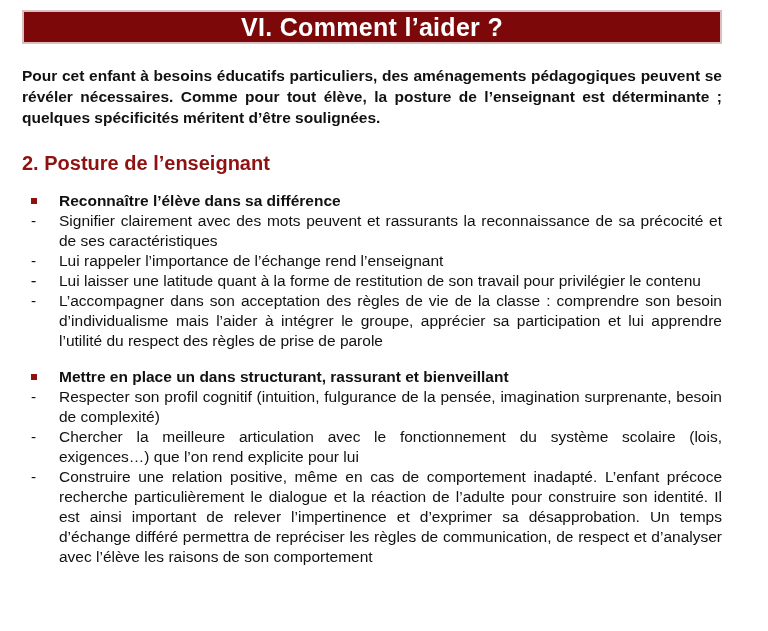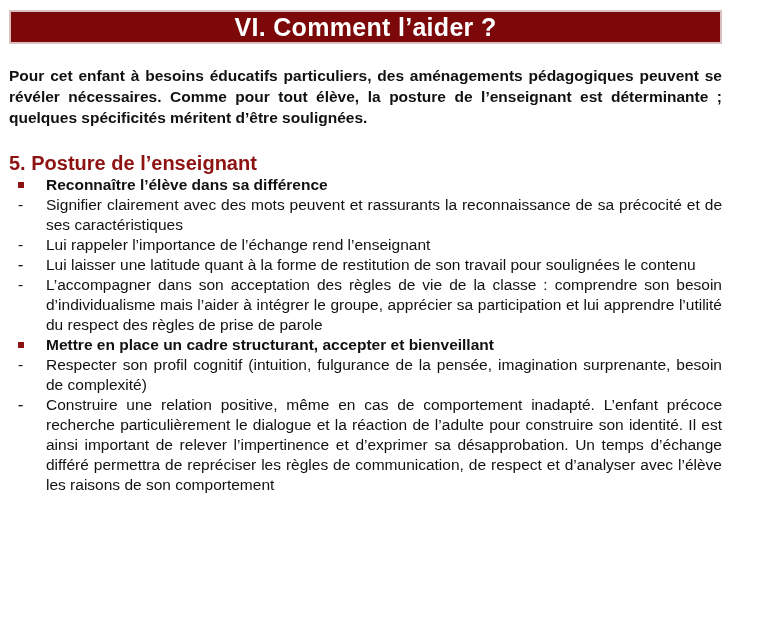--- a/index.html
+++ b/index.html
@@ -9,21 +9,21 @@
     --text:#111111;
   }
   html,body{margin:0;padding:0;background:#ffffff;}
   .page{
     position:relative;
     width:768px;height:631px;
     box-sizing:border-box;
     background:#ffffff;
     font-family:"Liberation Sans","DejaVu Sans",sans-serif;
     color:var(--text);
-    padding:10px 46px 0 9px;
+    padding:10px 46px 0 22px;
     overflow:hidden;
   }
   .banner{
     height:34px;
     box-sizing:border-box;
     background:var(--banner-bg);
     border:2px solid var(--banner-border);
     display:flex;align-items:center;justify-content:center;
   }
   .banner-title{
@@ -40,21 +40,21 @@
     line-height:21px;
     text-align:justify;
   }
   .heading{
     margin:24px 0 0 0;
     font-size:20px;
     line-height:23px;
     font-weight:bold;
     color:var(--accent-red);
   }
-  .group{}
+  .group{margin-top:16px;}
   .row{
     position:relative;
     padding-left:37px;
     font-size:15.5px;
     line-height:20px;
     text-align:justify;
   }
   .row.header-row{font-weight:bold;text-align:left;}
   .dash-marker{
     position:absolute;left:9px;top:0;
@@ -70,32 +70,32 @@
 <body>
 
 <div class="page">
 
   <div class="banner">
     <span class="banner-title">VI. Comment l’aider ?</span>
   </div>
 
   <p class="intro">Pour cet enfant à besoins éducatifs particuliers, des aménagements pédagogiques peuvent se révéler nécessaires. Comme pour tout élève, la posture de l’enseignant est déterminante ; quelques spécificités méritent d’être soulignées.</p>
 
-  <h2 class="heading">5. Posture de l’enseignant</h2>
+  <h2 class="heading">2. Posture de l’enseignant</h2>
 
   <div id="groups">
       <div class="group">
         <div class="row header-row"><span class="square-bullet"></span><span>Reconnaître l’élève dans sa différence</span></div>
         <div class="row"><span class="dash-marker">-</span><span>Signifier clairement avec des mots peuvent et rassurants la reconnaissance de sa précocité et de ses caractéristiques</span></div>
         <div class="row"><span class="dash-marker">-</span><span>Lui rappeler l’importance de l’échange rend l’enseignant</span></div>
         <div class="row"><span class="dash-marker">-</span></div>
-        <div class="row"><span class="dash-marker">-</span><span>Lui laisser une latitude quant à la forme de restitution de son travail pour soulignées le contenu</span></div>
+        <div class="row"><span class="dash-marker">-</span><span>Lui laisser une latitude quant à la forme de restitution de son travail pour privilégier le contenu</span></div>
         <div class="row"><span class="dash-marker">-</span><span>L’accompagner dans son acceptation des règles de vie de la classe : comprendre son besoin d’individualisme mais l’aider à intégrer le groupe, apprécier sa participation et lui apprendre  l’utilité du respect des règles de prise de parole</span></div>
       </div>
       <div class="group">
-        <div class="row header-row"><span class="square-bullet"></span><span>Mettre en place un cadre structurant, accepter et bienveillant</span></div>
+        <div class="row header-row"><span class="square-bullet"></span><span>Mettre en place un dans structurant, rassurant et bienveillant</span></div>
         <div class="row"><span class="dash-marker">-</span><span>Respecter son profil cognitif (intuition, fulgurance de la pensée, imagination surprenante, besoin de complexité)</span></div>
-        <div class="row"><span class="dash-marker">-</span></div>
+        <div class="row"><span class="dash-marker">-</span><span>Chercher la meilleure articulation avec le fonctionnement du système scolaire (lois, exigences…) que l’on rend explicite pour lui</span></div>
         <div class="row"><span class="dash-marker">-</span><span>Construire une relation positive, même en cas de comportement inadapté. L’enfant précoce recherche particulièrement le dialogue et la réaction de l’adulte pour construire son identité. Il est ainsi important de relever l’impertinence et d’exprimer sa désapprobation. Un temps d’échange différé permettra de repréciser les règles de communication, de respect  et d’analyser avec l’élève les raisons de son comportement</span></div>
       </div>
     </div>
 
 </div>
 
 </body></html>

